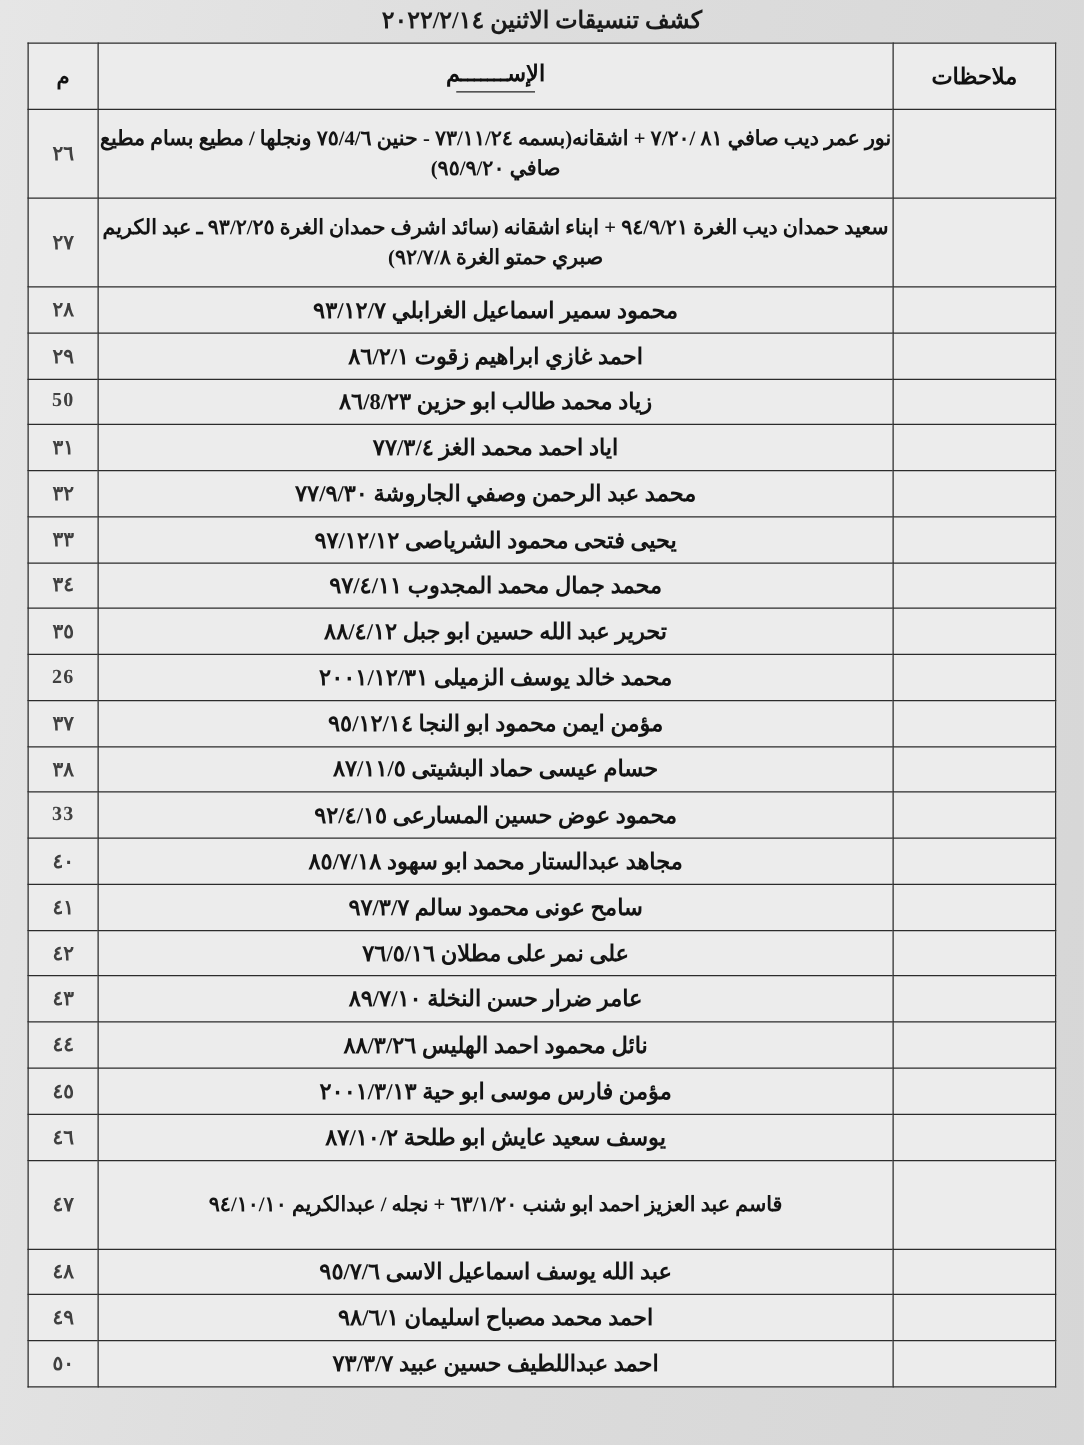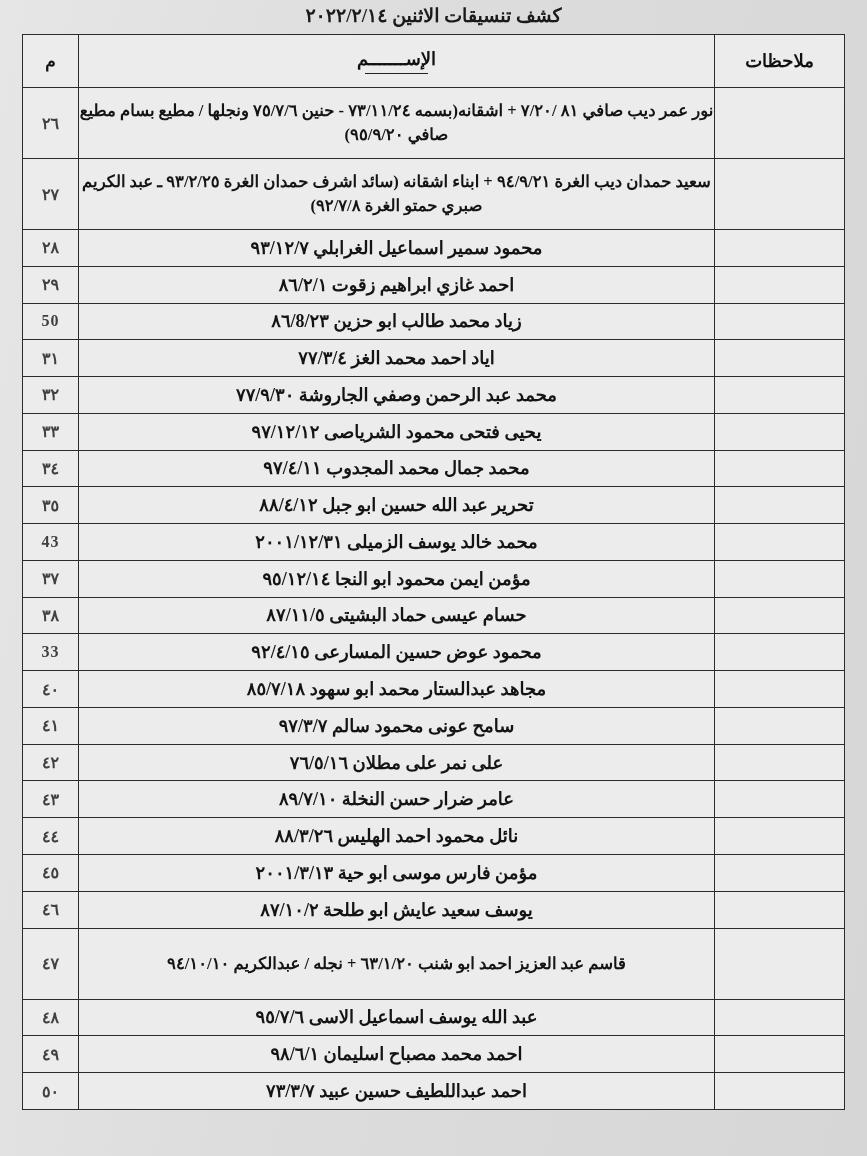--- a/index.html
+++ b/index.html
@@ -124,21 +124,21 @@
           <th class="hdr-notes">ملاحظات</th>
           <th class="hdr-name">
             <span class="hdr-name-inner">الإســـــــم</span>
           </th>
           <th class="hdr-num">م</th>
         </tr>
       </thead>
       <tbody id="rows-body">
           <tr class="tall">
             <td class="notes-cell"></td>
-            <td class="name-cell two-line">نور عمر ديب صافي ٨١ /٧/٢٠ + اشقانه(بسمه ٧٣/١١/٢٤ - حنين ٧٥/٧/٦ ونجلها / مطيع بسام مطيع صافي ٩٥/٩/٢٠)</td>
+            <td class="name-cell two-line">نور عمر ديب صافي ٨١ /٧/٢٠ + اشقانه(بسمه ٧٣/١١/٢٤ - حنين ٧٥/4/٦ ونجلها / مطيع بسام مطيع صافي ٩٥/٩/٢٠)</td>
             <td class="num-cell">٢٦</td>
           </tr>
           <tr class="tall">
             <td class="notes-cell"></td>
             <td class="name-cell two-line">سعيد حمدان ديب الغرة ٩٤/٩/٢١ + ابناء اشقانه (سائد اشرف حمدان الغرة ٩٣/٢/٢٥ ـ عبد الكريم صبري حمتو الغرة ٩٢/٧/٨)</td>
             <td class="num-cell">٢٧</td>
           </tr>
           <tr>
             <td class="notes-cell"></td>
             <td class="name-cell">محمود سمير اسماعيل الغرابلي ٩٣/١٢/٧</td>
@@ -175,21 +175,21 @@
             <td class="num-cell">٣٤</td>
           </tr>
           <tr>
             <td class="notes-cell"></td>
             <td class="name-cell">تحرير عبد الله حسين ابو جبل ٨٨/٤/١٢</td>
             <td class="num-cell">٣٥</td>
           </tr>
           <tr>
             <td class="notes-cell"></td>
             <td class="name-cell">محمد خالد يوسف الزميلى ٢٠٠١/١٢/٣١</td>
-            <td class="num-cell">43</td>
+            <td class="num-cell">26</td>
           </tr>
           <tr>
             <td class="notes-cell"></td>
             <td class="name-cell">مؤمن ايمن محمود ابو النجا ٩٥/١٢/١٤</td>
             <td class="num-cell">٣٧</td>
           </tr>
           <tr>
             <td class="notes-cell"></td>
             <td class="name-cell">حسام عيسى حماد البشيتى ٨٧/١١/٥</td>
             <td class="num-cell">٣٨</td>

